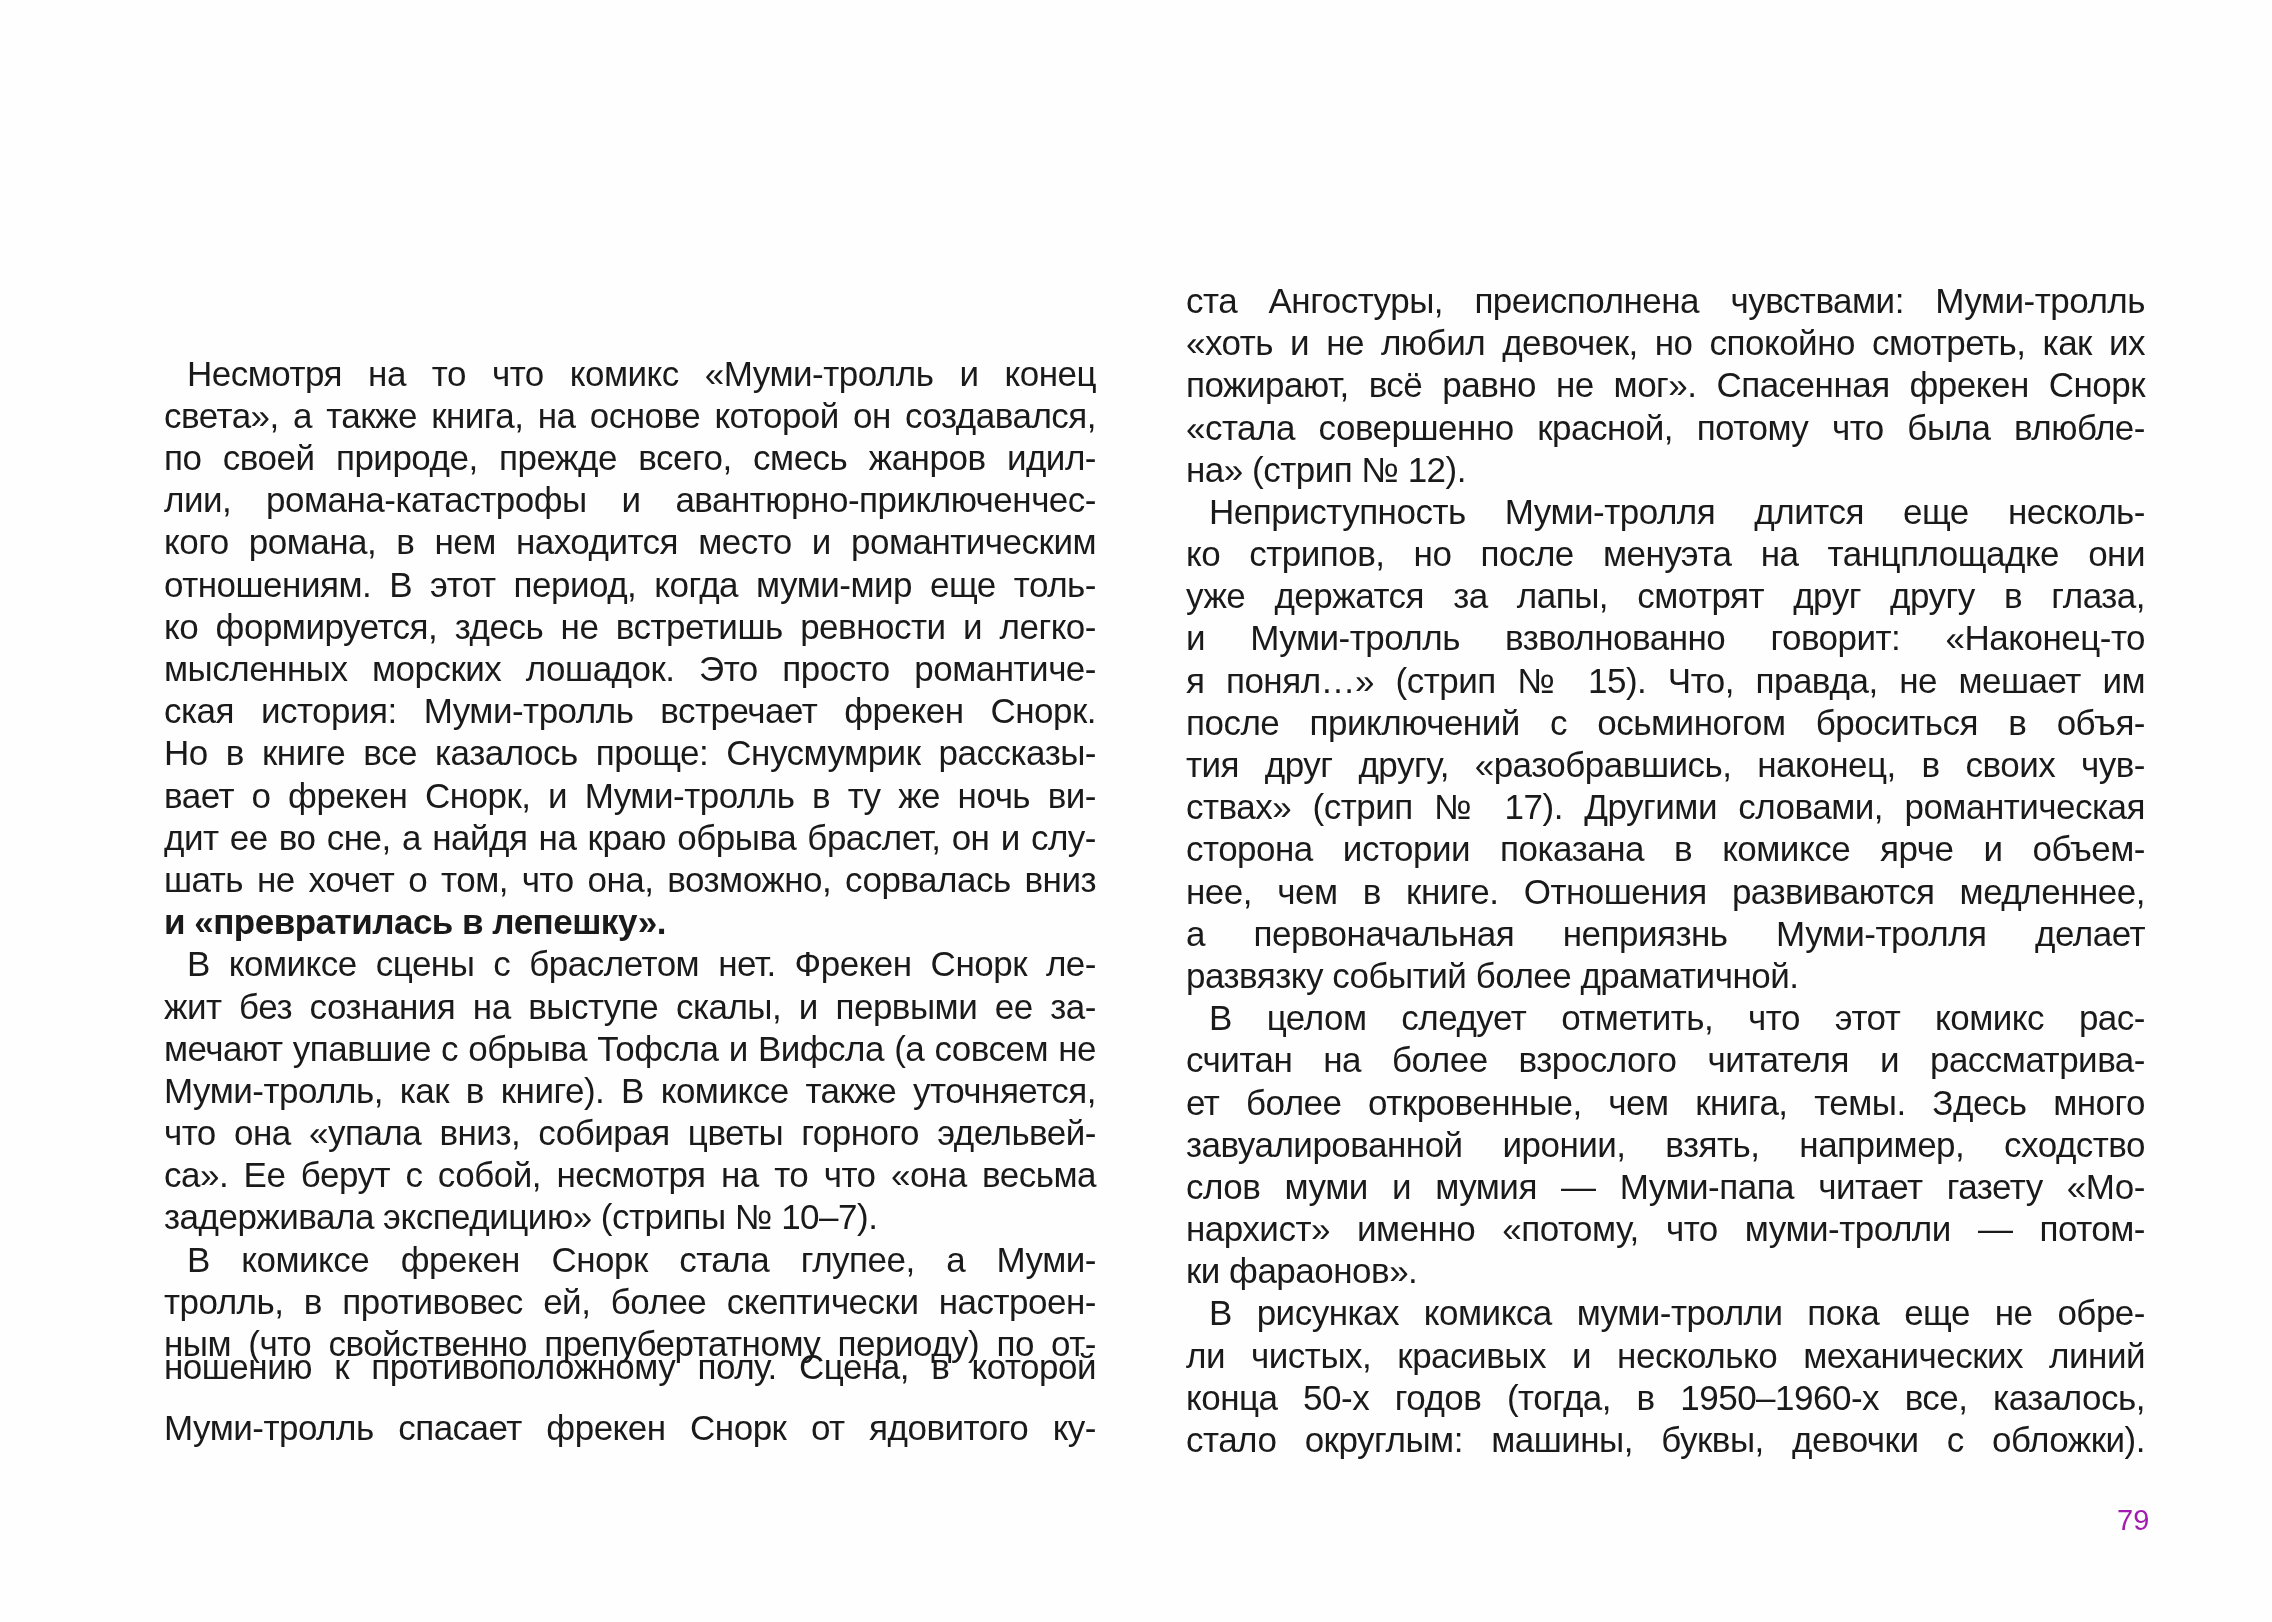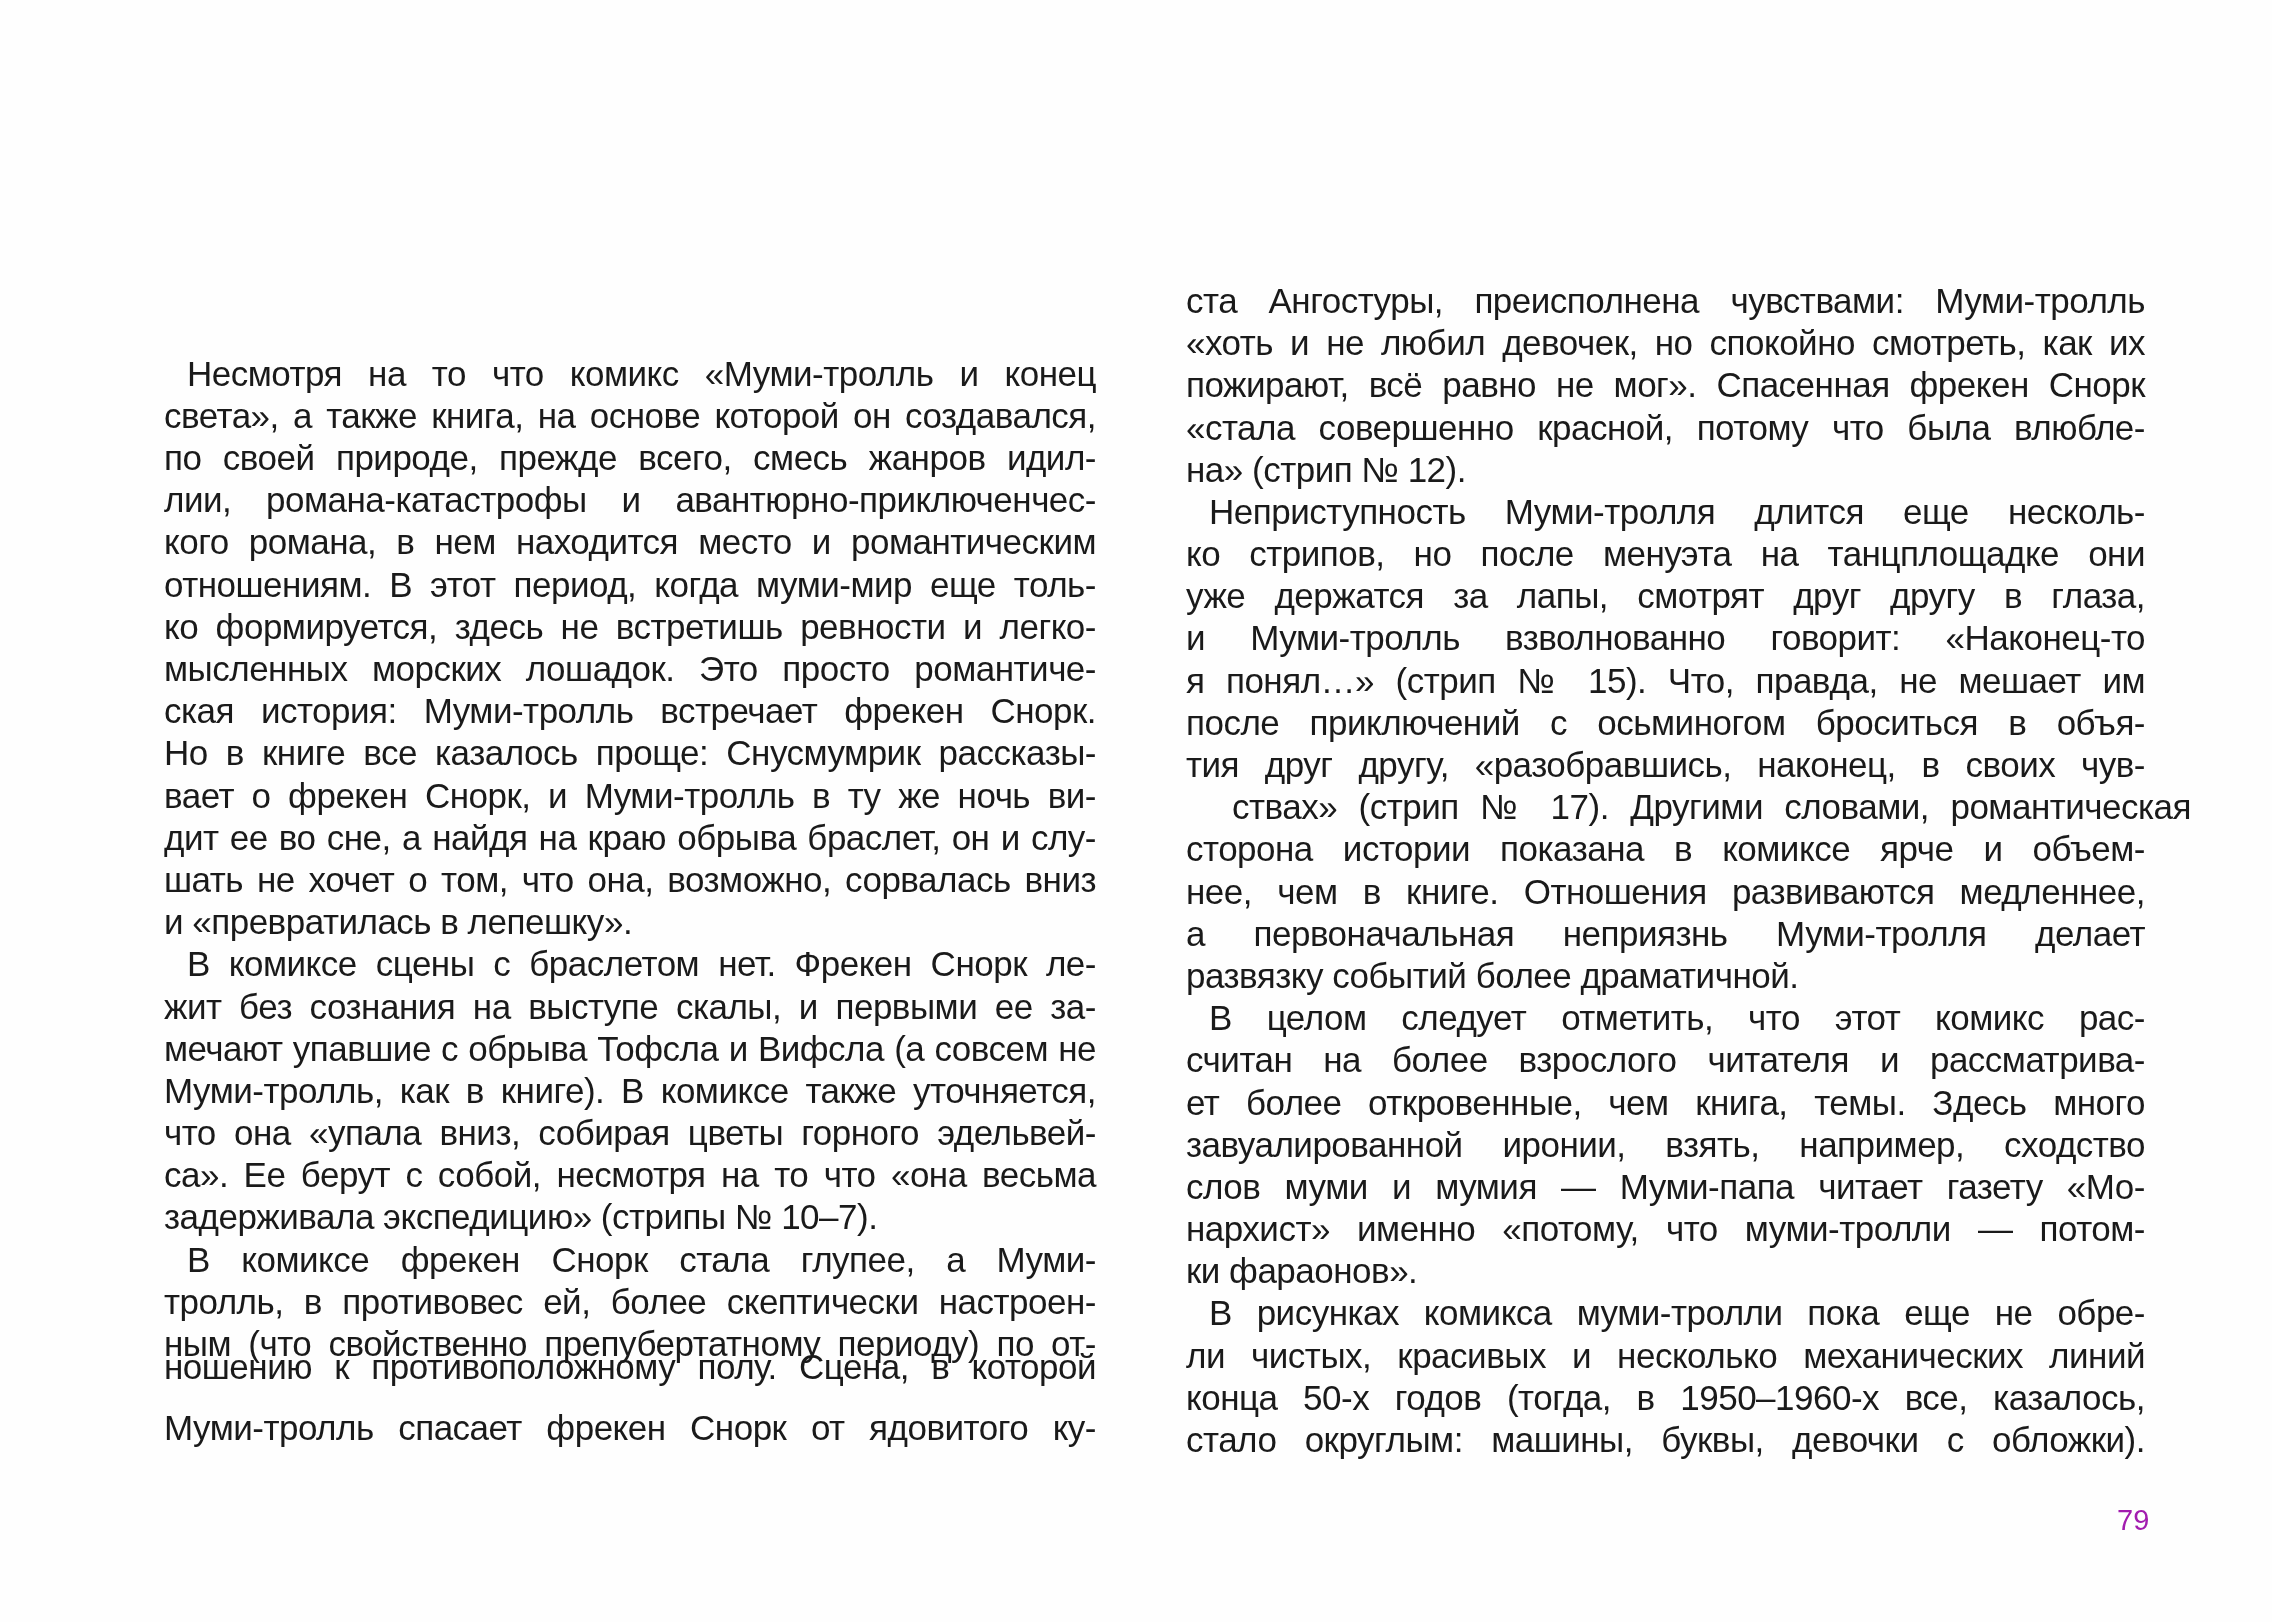--- a/index.html
+++ b/index.html
@@ -72,21 +72,21 @@
       <div class="line" style="top: 479px; width: 932px;">лии, романа-катастрофы и авантюрно-приключенчес-</div>
       <div class="line" style="top: 521px; width: 932px;">кого романа, в нем находится место и романтическим</div>
       <div class="line" style="top: 564px; width: 932px;">отношениям. В этот период, когда муми-мир еще толь-</div>
       <div class="line" style="top: 606px; width: 932px;">ко формируется, здесь не встретишь ревности и легко-</div>
       <div class="line" style="top: 648px; width: 932px;">мысленных морских лошадок. Это просто романтиче-</div>
       <div class="line" style="top: 690px; width: 932px;">ская история: Муми-тролль встречает фрекен Снорк.</div>
       <div class="line" style="top: 732px; width: 932px;">Но в книге все казалось проще: Снусмумрик рассказы-</div>
       <div class="line" style="top: 775px; width: 932px;">вает о фрекен Снорк, и Муми-тролль в ту же ночь ви-</div>
       <div class="line" style="top: 817px; width: 932px;">дит ее во сне, а найдя на краю обрыва браслет, он и слу-</div>
       <div class="line" style="top: 859px; width: 932px;">шать не хочет о том, что она, возможно, сорвалась вниз</div>
-      <div class="line last" style="top: 901px; width: 932px;">и «превратилась в лепешку».</div>
+      <div class="line last" style="top: 901px; width: 932px; font-weight: bold;">и «превратилась в лепешку».</div>
       <div class="line indent" style="top: 943px; width: 932px;">В комиксе сцены с браслетом нет. Фрекен Снорк ле-</div>
       <div class="line" style="top: 986px; width: 932px;">жит без сознания на выступе скалы, и первыми ее за-</div>
       <div class="line" style="top: 1028px; width: 932px;">мечают упавшие с обрыва Тофсла и Вифсла (а совсем не</div>
       <div class="line" style="top: 1070px; width: 932px;">Муми-тролль, как в книге). В комиксе также уточняется,</div>
       <div class="line" style="top: 1112px; width: 932px;">что она «упала вниз, собирая цветы горного эдельвей-</div>
       <div class="line" style="top: 1154px; width: 932px;">са». Ее берут с собой, несмотря на то что «она весьма</div>
       <div class="line last" style="top: 1196px; width: 932px;">задерживала экспедицию» (стрипы № 10–7).</div>
       <div class="line indent" style="top: 1239px; width: 932px;">В комиксе фрекен Снорк стала глупее, а Муми-</div>
       <div class="line" style="top: 1281px; width: 932px;">тролль, в противовес ей, более скептически настроен-</div>
       <div class="line" style="top: 1323px; width: 932px;">ным (что свойственно препубертатному периоду) по от-</div>
@@ -99,21 +99,21 @@
       <div class="line" style="top: 364px; width: 959px;">пожирают, всё равно не мог». Спасенная фрекен Снорк</div>
       <div class="line" style="top: 407px; width: 959px;">«стала совершенно красной, потому что была влюбле-</div>
       <div class="line last" style="top: 449px; width: 959px;">на» (стрип № 12).</div>
       <div class="line indent" style="top: 491px; width: 959px;">Неприступность Муми-тролля длится еще несколь-</div>
       <div class="line" style="top: 533px; width: 959px;">ко стрипов, но после менуэта на танцплощадке они</div>
       <div class="line" style="top: 575px; width: 959px;">уже держатся за лапы, смотрят друг другу в глаза,</div>
       <div class="line" style="top: 617px; width: 959px;">и Муми-тролль взволнованно говорит: «Наконец-то</div>
       <div class="line" style="top: 660px; width: 959px;">я понял…» (стрип № 15). Что, правда, не мешает им</div>
       <div class="line" style="top: 702px; width: 959px;">после приключений с осьминогом броситься в объя-</div>
       <div class="line" style="top: 744px; width: 959px;">тия друг другу, «разобравшись, наконец, в своих чув-</div>
-      <div class="line" style="top: 786px; width: 959px; margin-left: 46px;">ствах» (стрип № 17). Другими словами, романтическая</div>
+      <div class="line" style="top: 786px; width: 959px;">ствах» (стрип № 17). Другими словами, романтическая</div>
       <div class="line" style="top: 828px; width: 959px;">сторона истории показана в комиксе ярче и объем-</div>
       <div class="line" style="top: 871px; width: 959px;">нее, чем в книге. Отношения развиваются медленнее,</div>
       <div class="line" style="top: 913px; width: 959px;">а первоначальная неприязнь Муми-тролля делает</div>
       <div class="line last" style="top: 955px; width: 959px;">развязку событий более драматичной.</div>
       <div class="line indent" style="top: 997px; width: 959px;">В целом следует отметить, что этот комикс рас-</div>
       <div class="line" style="top: 1039px; width: 959px;">считан на более взрослого читателя и рассматрива-</div>
       <div class="line" style="top: 1082px; width: 959px;">ет более откровенные, чем книга, темы. Здесь много</div>
       <div class="line" style="top: 1124px; width: 959px;">завуалированной иронии, взять, например, сходство</div>
       <div class="line" style="top: 1166px; width: 959px;">слов муми и мумия — Муми-папа читает газету «Мо-</div>
       <div class="line" style="top: 1208px; width: 959px;">нархист» именно «потому, что муми-тролли — потом-</div>

